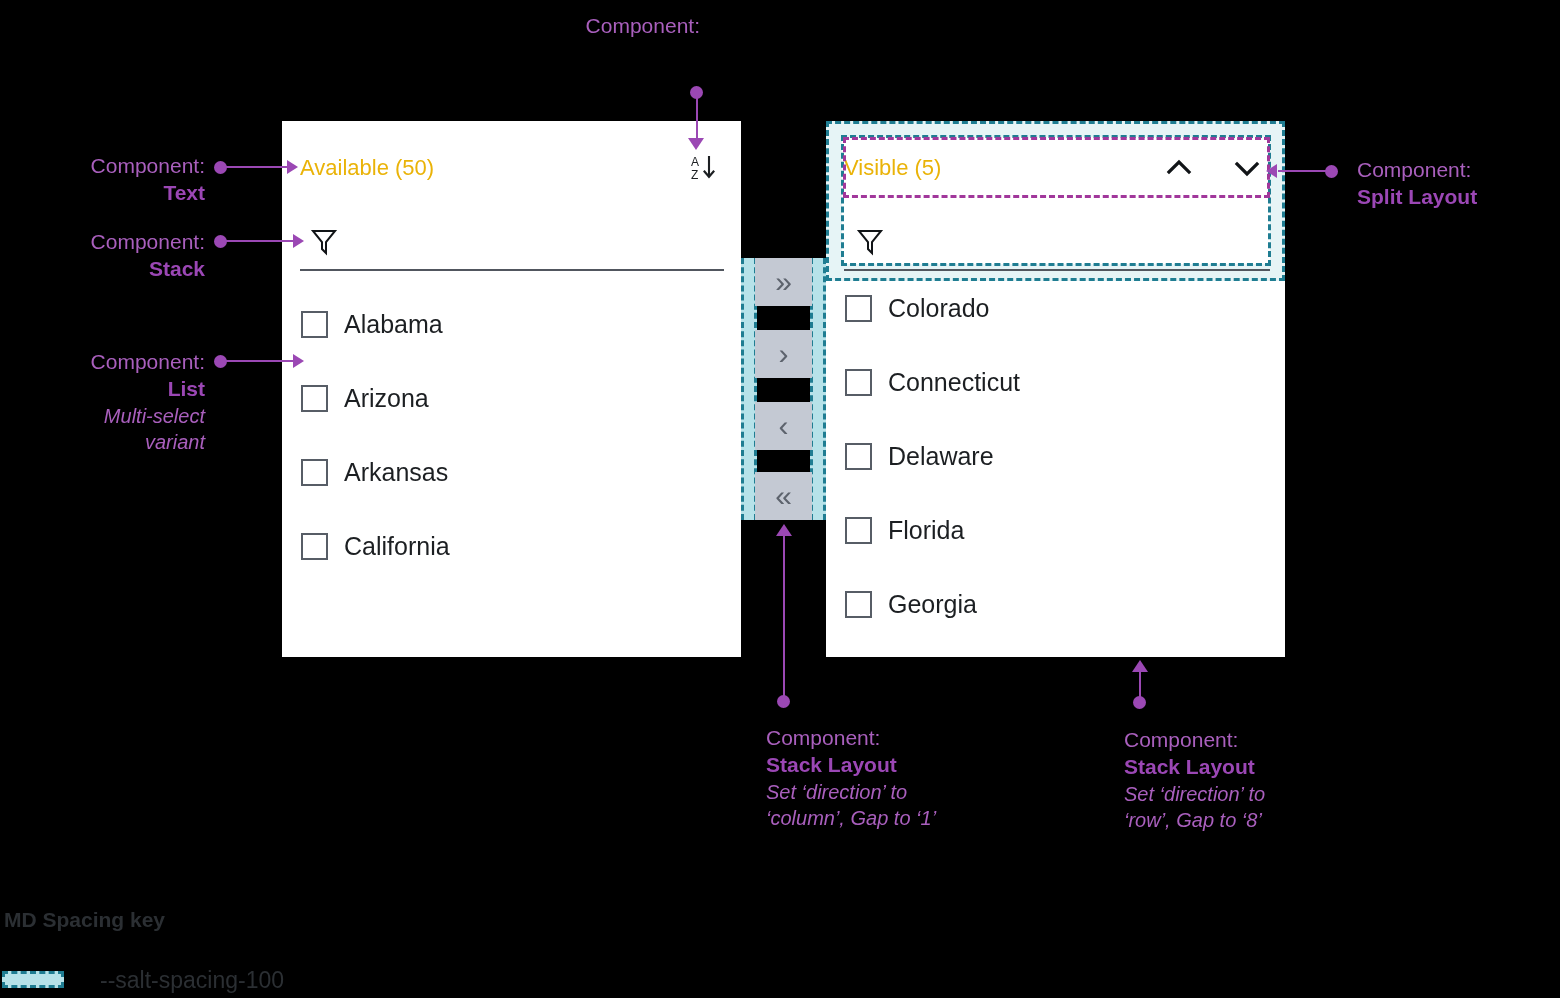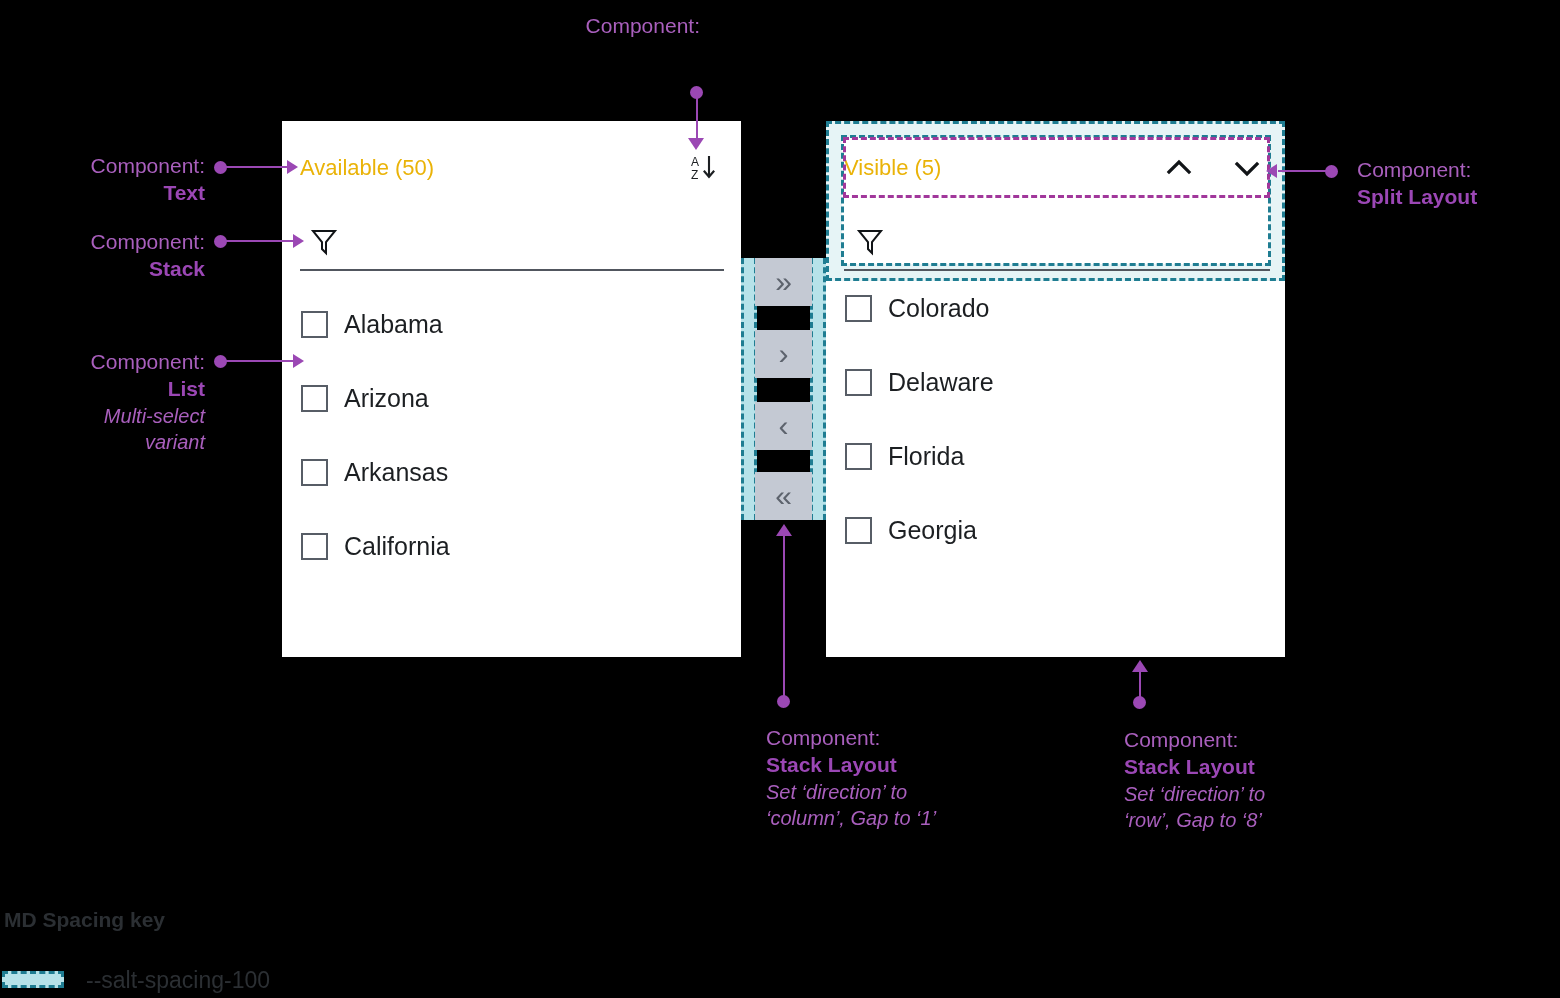--- a/index.html
+++ b/index.html
@@ -149,20 +149,24 @@
   <div class="dash-teal" style="left:841px;top:135px;width:430px;height:131px;"></div>
   <div class="dash-purple" style="left:843px;top:137px;width:427px;height:61px;"></div>
 
   <div class="list" style="left:845px;top:271px;width:420px;">
     <div class="list-item">
       <span class="cbx"></span>
       <span class="li-label">Colorado</span>
     </div>
     <div class="list-item">
       <span class="cbx"></span>
+      <span class="li-label">Connecticut</span>
+    </div>
+    <div class="list-item">
+      <span class="cbx"></span>
       <span class="li-label">Delaware</span>
     </div>
     <div class="list-item">
       <span class="cbx"></span>
       <span class="li-label">Florida</span>
     </div>
     <div class="list-item">
       <span class="cbx"></span>
       <span class="li-label">Georgia</span>
     </div>
@@ -240,15 +244,15 @@
   <div class="cdot" style="left:1133px;top:696px;"></div>
   <div class="anno left-al" style="left:1124px;top:726px;width:300px;">
     <span class="lead">Component:</span>
     <span class="name">Stack Layout</span>
     <span class="sub">Set ‘direction’ to</span>
     <span class="sub">‘row’, Gap to ‘8’</span>
   </div>
 
   <div class="key-title" style="left:4px;top:908px;">MD Spacing key</div>
   <div class="key-swatch" style="left:2px;top:971px;width:62px;height:17px;"></div>
-  <div class="key-label" style="left:86px;top:967px;">--salt-spacing-100</div>
+  <div class="key-label" style="left:100px;top:967px;">--salt-spacing-100</div>
 
 </div>
 
 </body></html>

